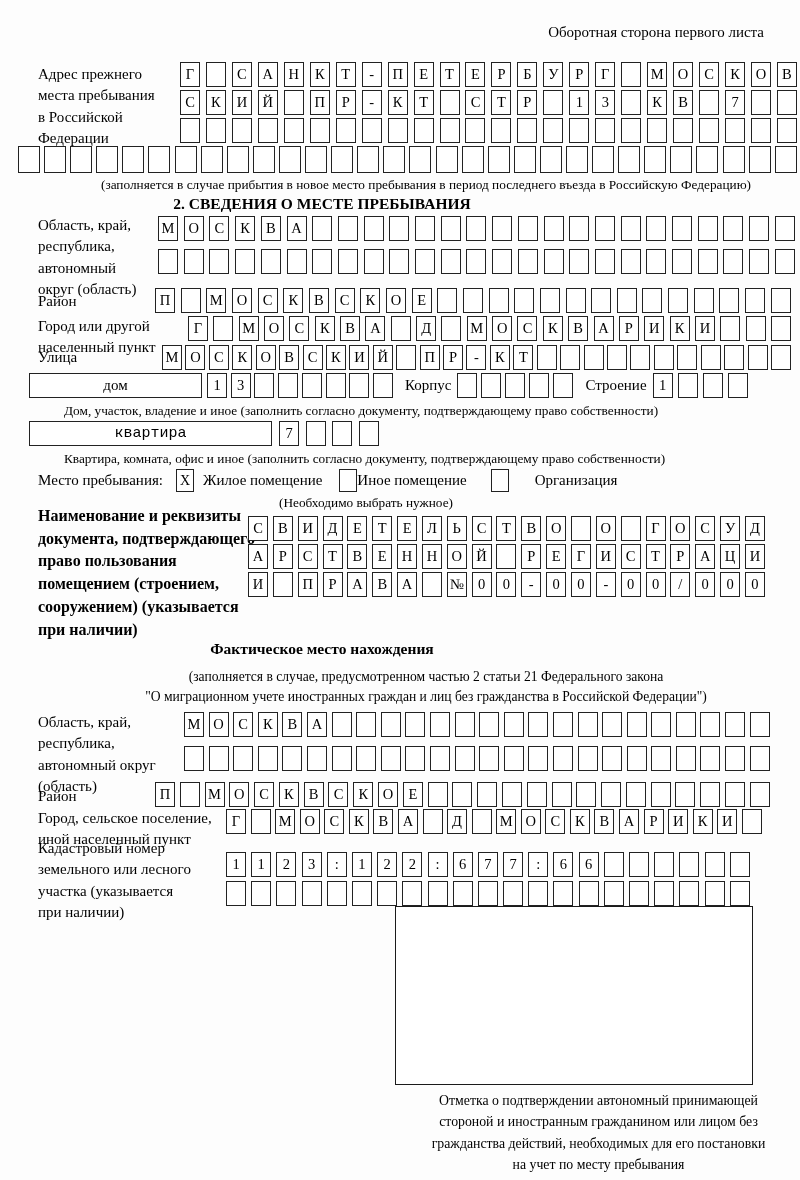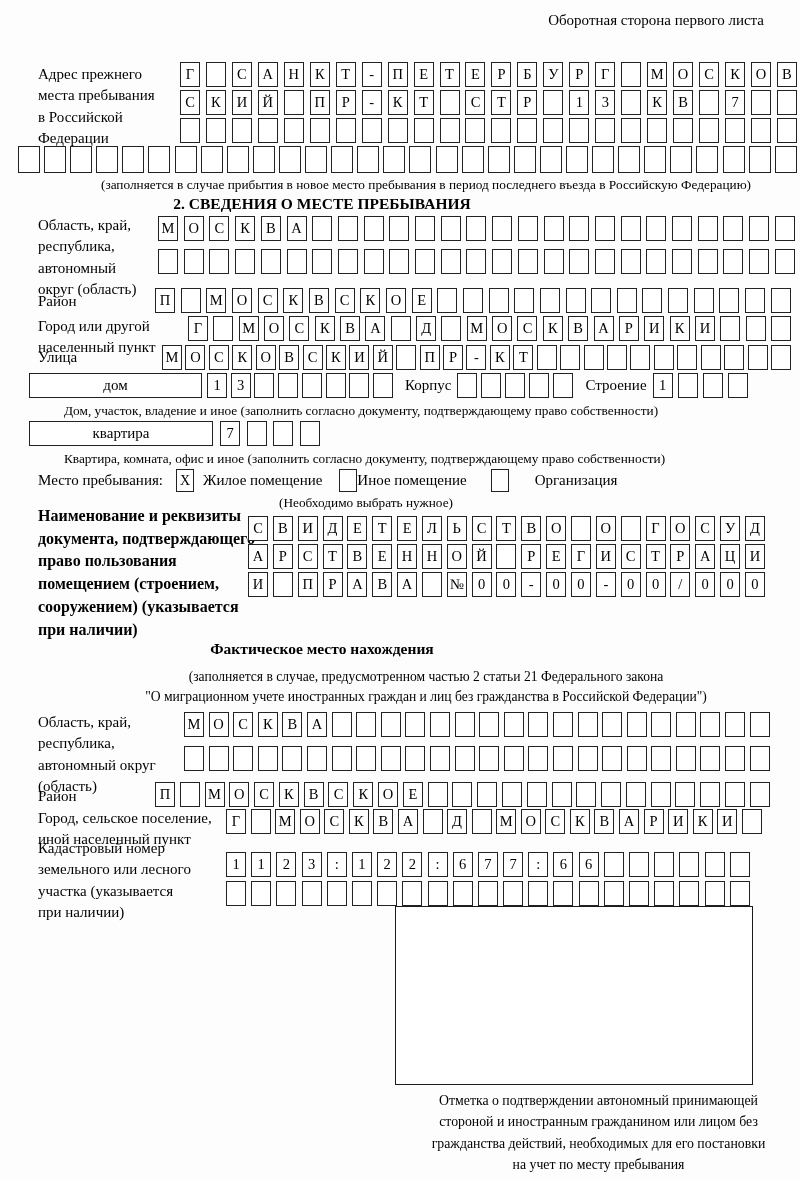--- a/index.html
+++ b/index.html
@@ -34,21 +34,21 @@
     display:flex; align-items:center; justify-content:center; font-size:14px;
   }
   .stampbox { position:absolute; border:1.6px solid #1a1a1a; background:#fff; }
   .prewrap { white-space:pre-line; }
 </style>
 </head>
 <body>
 
 <div class="page">
 
-  <div class="abs" style="top:12px; right:36px; font-size:15px;">Оборотная сторона первого листа</div>
+  <div class="abs" style="top:24px; right:36px; font-size:15px;">Оборотная сторона первого листа</div>
 
   <div class="label" style="top:64px; left:38px;">Адрес прежнего
 места пребывания
 в Российской
 Федерации</div>
   <div class="cellrow" style="top:62px; left:180px; width:617px;">
       <span class="cell">Г</span>
       <span class="cell"></span>
       <span class="cell">С</span>
       <span class="cell">А</span>
@@ -333,21 +333,21 @@
     <div class="cellgroup" style="width:95px; margin-left:6px;">
         <span class="cell">1</span>
         <span class="cell"></span>
         <span class="cell"></span>
         <span class="cell"></span>
       </div>
   </div>
   <div class="caption" style="top:402px; left:38px; width:740px;">Дом, участок, владение и иное (заполнить согласно документу, подтверждающему право собственности)</div>
 
   <div class="flexrow" style="top:421px; left:29px;">
-    <div class="fieldbox" style="width:184px;">квартира</div>
+    <div class="fieldbox" style="width:243px;font-family:Liberation Mono, monospace;">квартира</div>
     <div class="cellgroup" style="width:100px; margin-left:7px;">
         <span class="cell">7</span>
         <span class="cell"></span>
         <span class="cell"></span>
         <span class="cell"></span>
       </div>
   </div>
   <div class="caption" style="top:450px; left:38px; width:740px;">Квартира, комната, офис и иное (заполнить согласно документу, подтверждающему право собственности)</div>
 
   <div class="flexrow" style="top:469px; left:38px;">

